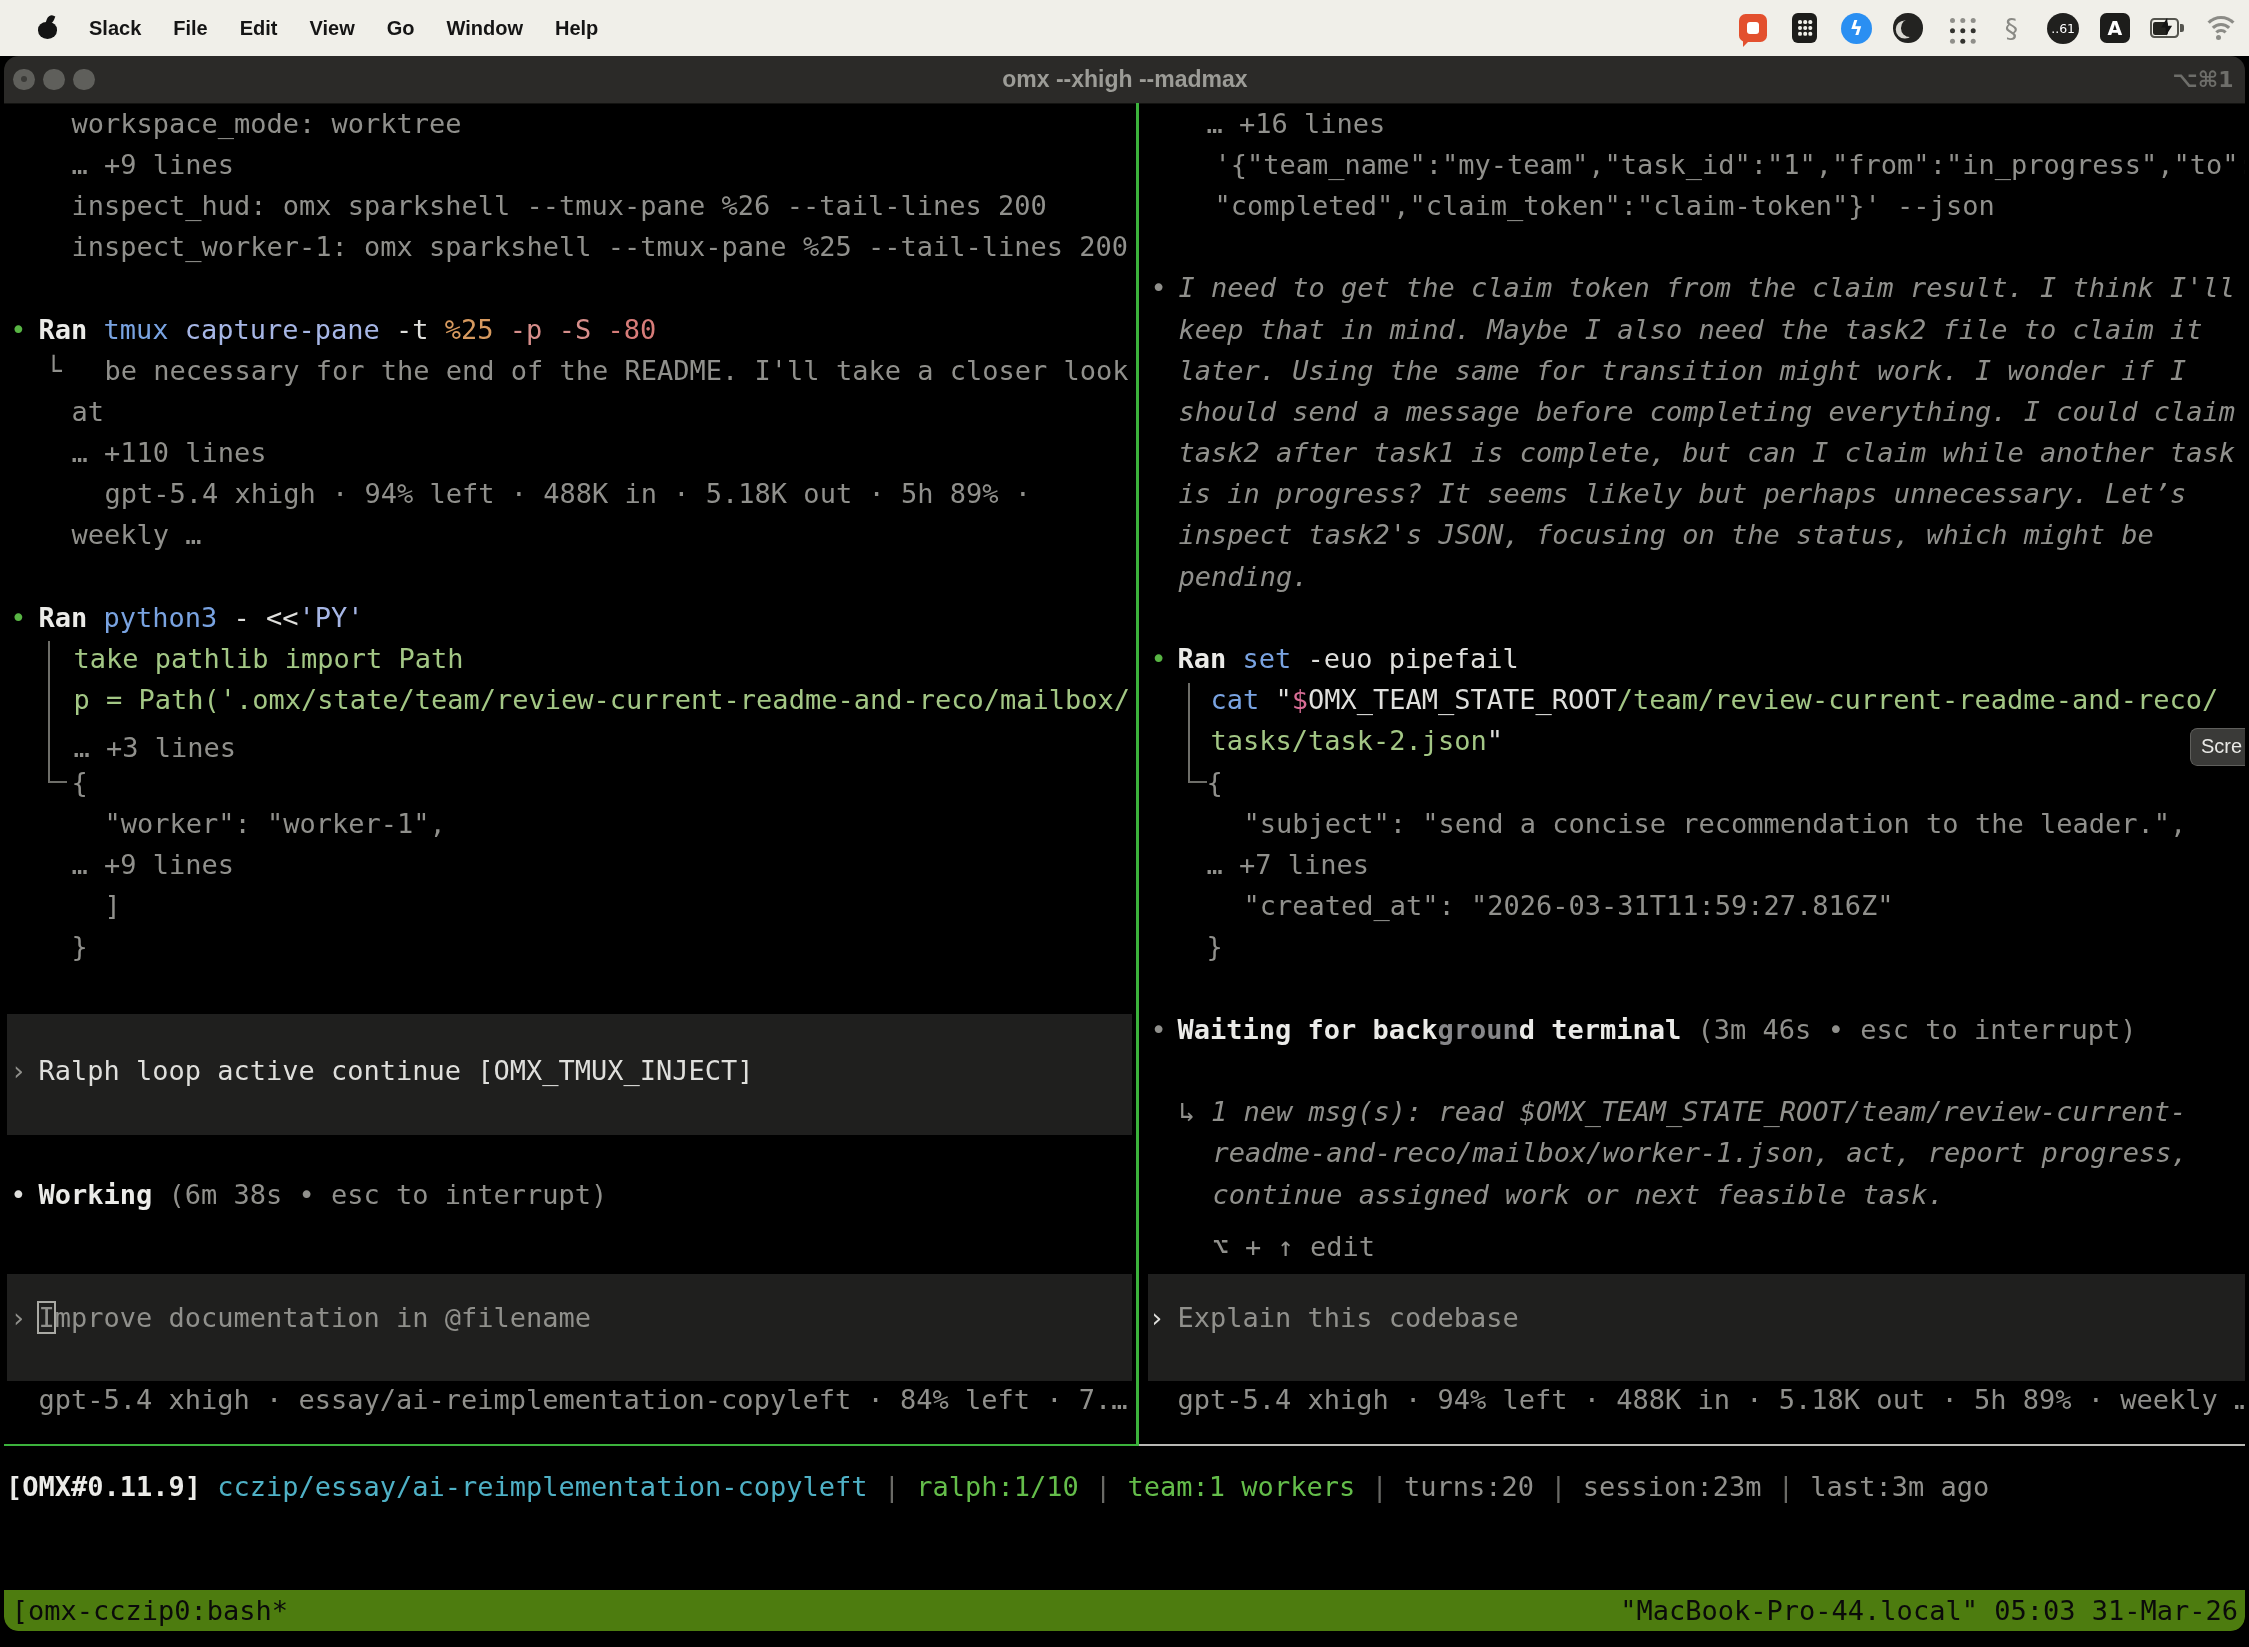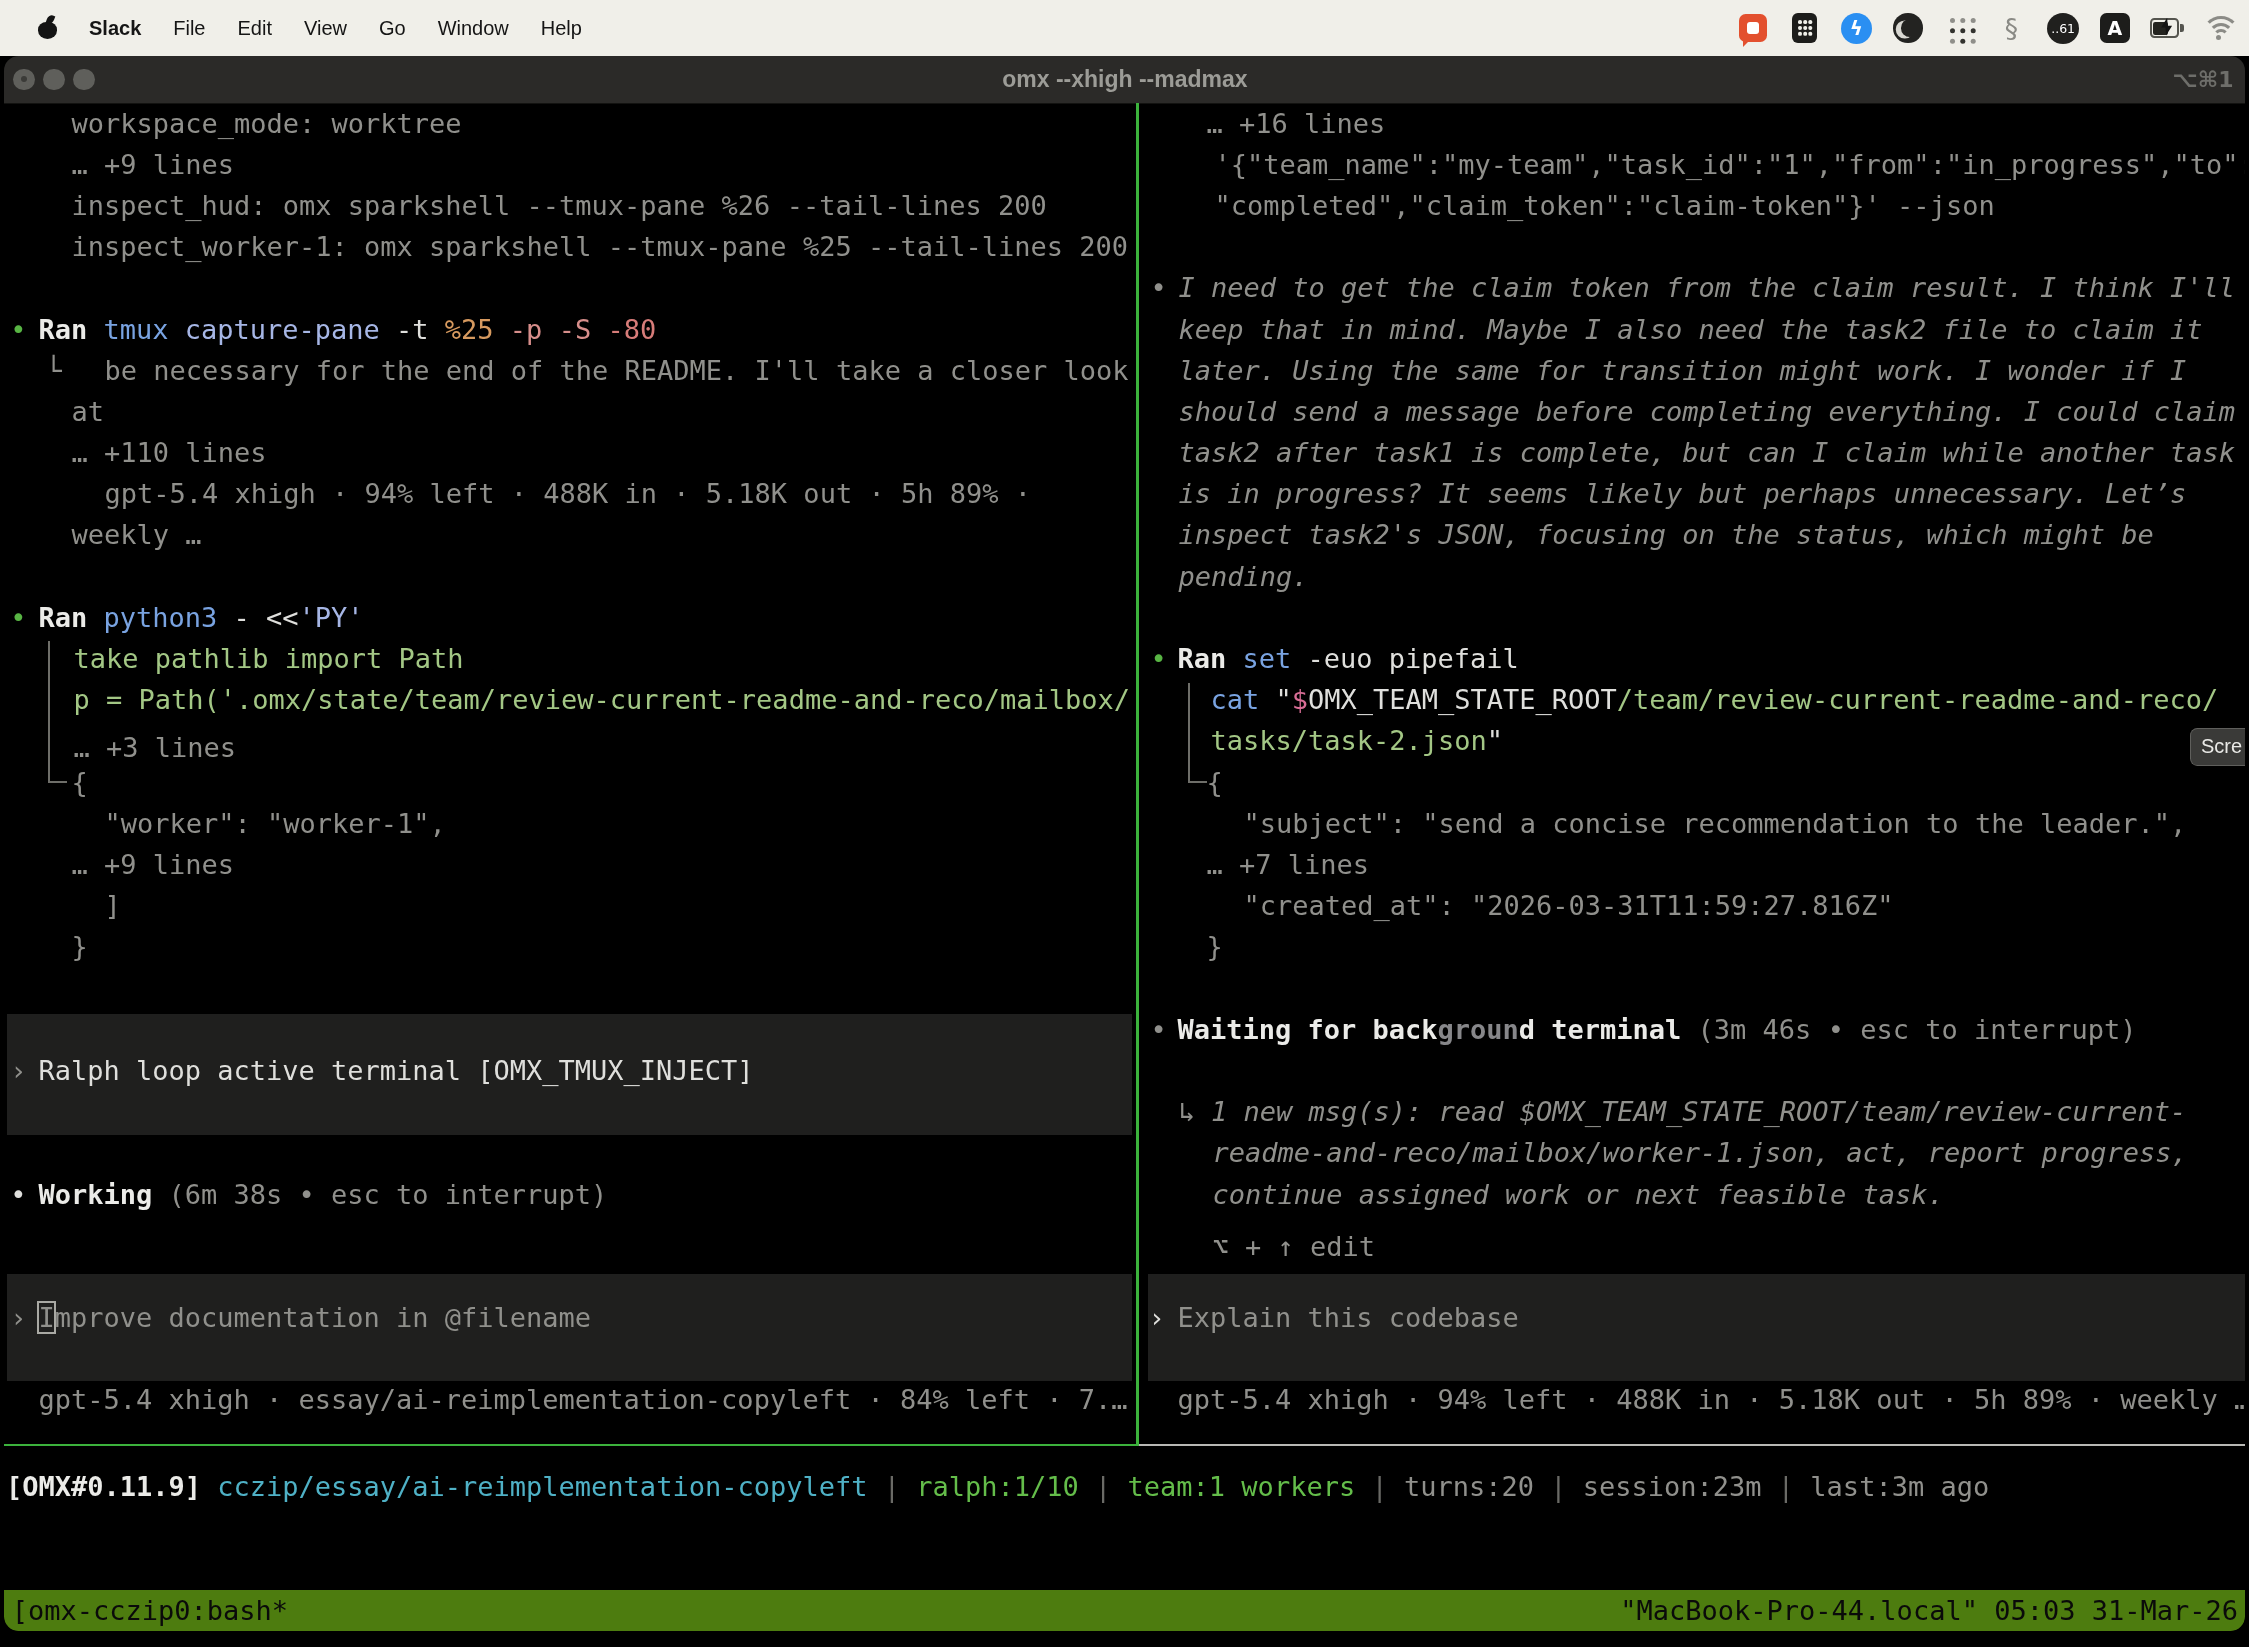--- a/index.html
+++ b/index.html
@@ -7,21 +7,21 @@
     width:2250px;height:1648px;position:relative;overflow:hidden;
     background:#000;font-family:"Liberation Sans",sans-serif;
   }
   
   .menubar{
     position:absolute;top:0;left:0;width:2250px;height:56px;
     background:#f0efe9;display:flex;align-items:center;color:#151515;
     font-size:20px;
   }
   .menu-left{display:flex;align-items:center;gap:32px;padding-left:38px;}
-  .menu-item{white-space:nowrap;}
+  .menu-item{white-space:nowrap;font-weight:bold;}
   .app-menu{font-weight:bold;}
   .apple-icon{width:19px;height:22px;position:relative;display:inline-block;}
   .apple-icon::before{content:"";position:absolute;left:0;right:0;top:5.2px;bottom:0;
     background:#141414;border-radius:44% 44% 50% 50%;}
   .apple-icon::after{content:"";position:absolute;top:-2.2px;left:8.9px;width:7.4px;height:8.9px;
     background:#141414;border-radius:60% 0 60% 0;transform:rotate(20deg);}
   .menu-right{margin-left:auto;display:flex;align-items:center;gap:17.7px;padding-right:14.8px;}
   .mi{width:34px;height:34px;display:flex;align-items:center;justify-content:center;position:relative;}
   .glyph{font-family:"DejaVu Sans",sans-serif;}
   .rsq{width:28px;height:28px;background:#e3502e;border-radius:6.6px;display:flex;align-items:center;justify-content:center;position:relative;}
@@ -229,21 +229,21 @@
       <div class="tl" style="top: 458px;"><span class="anch" style="left: 67px;"><span class="seg g">weekly …</span></span></div>
       <div class="tl" style="top: 541px;"><span class="anch" style="left: 5.9px;"><span class="seg bg">•</span></span><span class="anch" style="left: 34px;"><span class="seg wb">Ran</span><span class="seg bl"> python3</span><span class="seg w"> - &lt;&lt;</span><span class="seg lav">'PY'</span></span></div>
       <div class="tl" style="top: 582px;"><span class="anch" style="left: 69px;"><span class="seg grn">take pathlib import Path</span></span></div>
       <div class="tl" style="top: 623px;"><span class="anch" style="left: 69px;"><span class="seg grn">p = Path('.omx/state/team/review-current-readme-and-reco/mailbox/</span></span></div>
       <div class="tl" style="top: 664px;"><span class="anch" style="left: 69px; margin-top: 7px;"><span class="seg g">… +3 lines</span></span></div>
       <div class="tl" style="top: 706px;"><span class="anch" style="left: 67px;"><span class="seg g">{</span></span></div>
       <div class="tl" style="top: 747px;"><span class="anch" style="left: 100px;"><span class="seg g">"worker": "worker-1",</span></span></div>
       <div class="tl" style="top: 788px;"><span class="anch" style="left: 67px;"><span class="seg g">… +9 lines</span></span></div>
       <div class="tl" style="top: 829px;"><span class="anch" style="left: 100px;"><span class="seg g">]</span></span></div>
       <div class="tl" style="top: 870px;"><span class="anch" style="left: 67px;"><span class="seg g">}</span></span></div>
-      <div class="tl" style="top: 994px;"><span class="anch" style="left: 5.9px;"><span class="seg g">›</span></span><span class="anch" style="left: 34px;"><span class="seg w">Ralph loop active terminal [OMX_TMUX_INJECT]</span></span></div>
+      <div class="tl" style="top: 994px;"><span class="anch" style="left: 5.9px;"><span class="seg g">›</span></span><span class="anch" style="left: 34px;"><span class="seg w">Ralph loop active continue [OMX_TMUX_INJECT]</span></span></div>
       <div class="tl" style="top: 1118px;"><span class="anch" style="left: 5.9px;"><span class="seg w">•</span></span><span class="anch" style="left: 34px;"><span class="seg wb">Working</span><span class="seg g"> (6m 38s • esc to interrupt)</span></span></div>
       <div class="tl" style="top: 1241px;"><span class="anch" style="left: 5.9px;"><span class="seg g">›</span></span><span class="anch" style="left: 34px;"><span class="seg g cur">I</span><span class="seg g">mprove documentation in @filename</span></span></div>
       <div class="tl" style="top: 1323px;"><span class="anch" style="left: 34px;"><span class="seg g">gpt-5.4 xhigh · essay/ai-reimplementation-copyleft · 84% left · 7.…</span></span></div>
       <div class="tl" style="top: 47px;"><span class="anch" style="left: 1202px;"><span class="seg g">… +16 lines</span></span></div>
       <div class="tl" style="top: 88px;"><span class="anch" style="left: 1210px;"><span class="seg g">'{"team_name":"my-team","task_id":"1","from":"in_progress","to":</span></span></div>
       <div class="tl" style="top: 129px;"><span class="anch" style="left: 1210px;"><span class="seg g">"completed","claim_token":"claim-token"}' --json</span></span></div>
       <div class="tl" style="top: 211px;"><span class="anch" style="left: 1146px;"><span class="seg g">•</span></span><span class="anch" style="left: 1174px;"><span class="seg g i">I need to get the claim token from the claim result. I think I'll</span></span></div>
       <div class="tl" style="top: 253px;"><span class="anch" style="left: 1174px;"><span class="seg g i">keep that in mind. Maybe I also need the task2 file to claim it</span></span></div>
       <div class="tl" style="top: 294px;"><span class="anch" style="left: 1174px;"><span class="seg g i">later. Using the same for transition might work. I wonder if I</span></span></div>
       <div class="tl" style="top: 335px;"><span class="anch" style="left: 1174px;"><span class="seg g i">should send a message before completing everything. I could claim</span></span></div>

